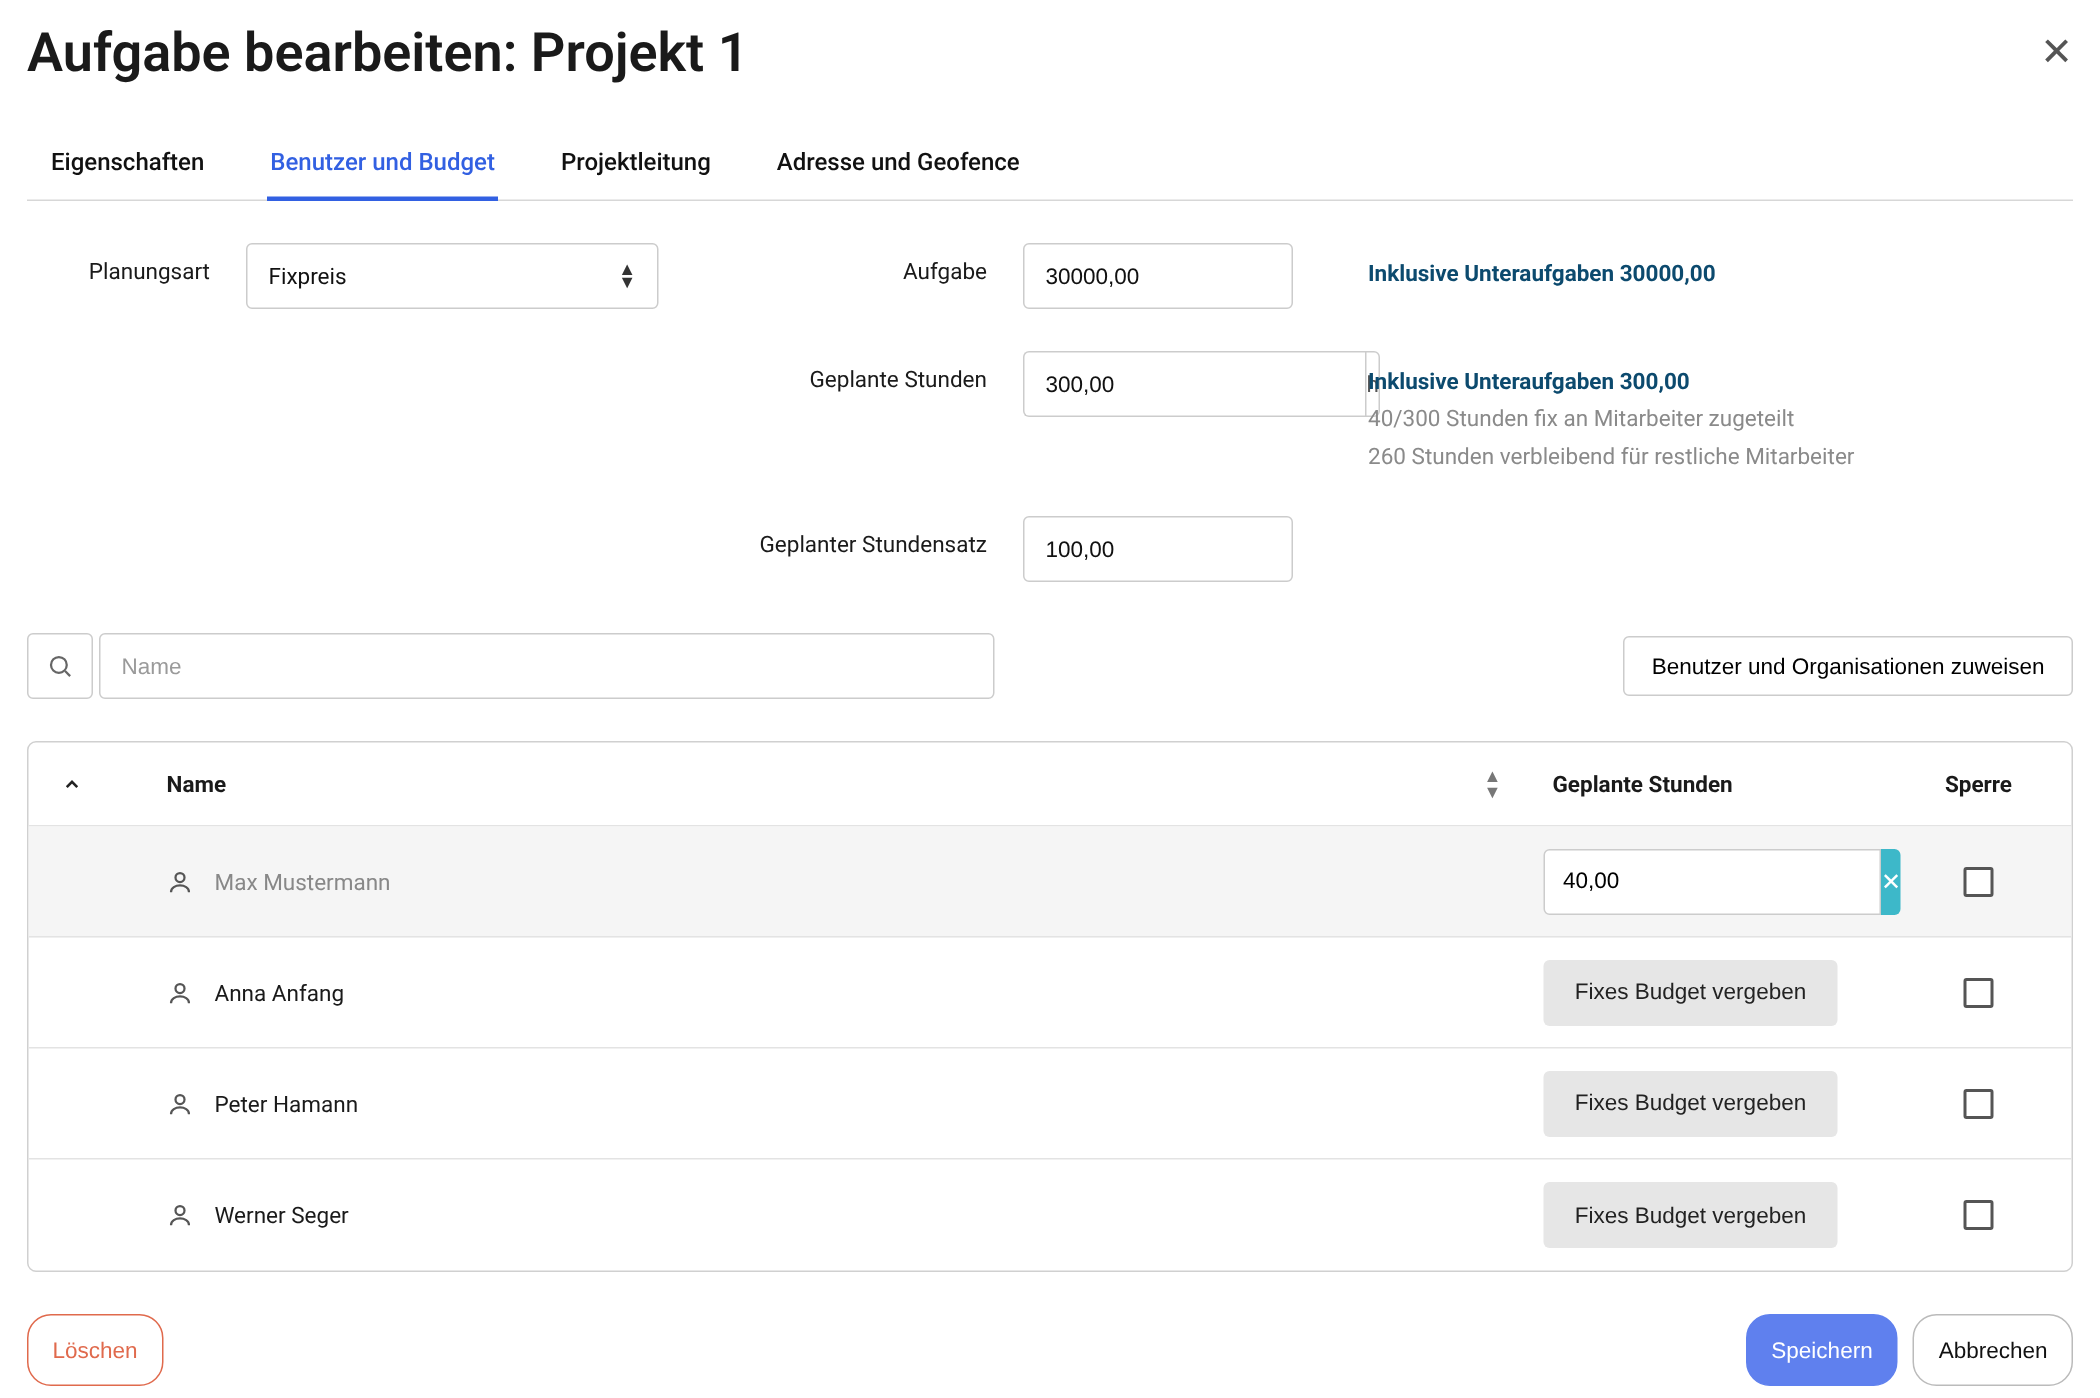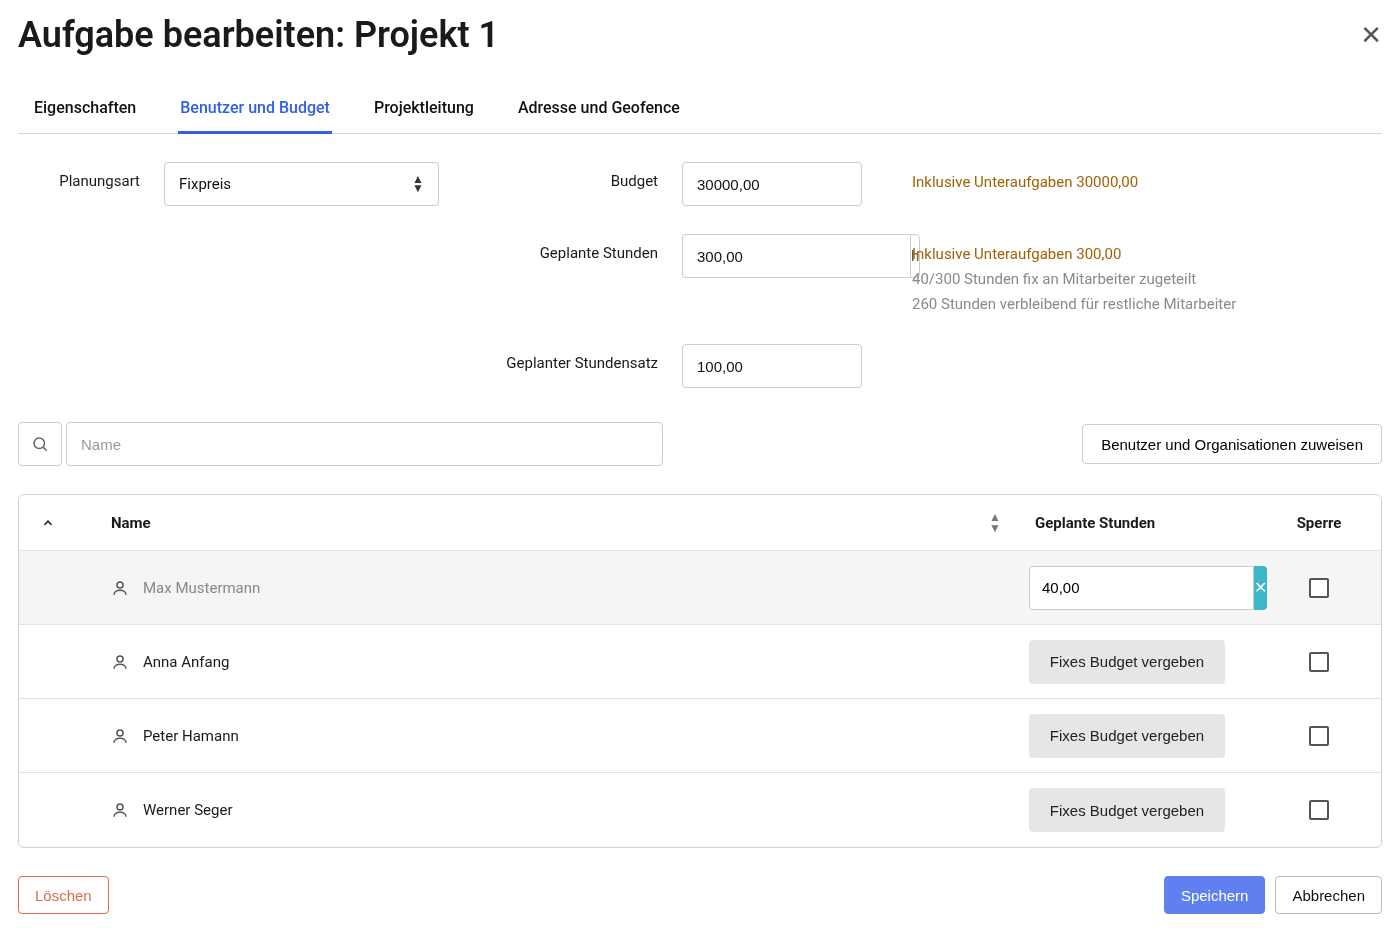--- a/index.html
+++ b/index.html
@@ -73,21 +73,21 @@
   .ctrl-select {
     width: 275px;
   }
   .note-col {
     flex: 1;
     padding-left: 50px;
     padding-top: 8px;
     font-size: 15px;
     line-height: 1.65;
   }
-  .note-main { font-weight: 400; color: #a16207; }
+  .note-main { font-weight: 700; color: #0c4a6e; }
   .note-sub { color: #8a8a8a; }
 
   input.text-input, .select-box, .unit-box {
     height: 44px;
     border: 1px solid #ccc;
     border-radius: 4px;
     padding: 0 14px;
     font-size: 15px;
     background: #fff;
     color: #111;
@@ -234,23 +234,23 @@
     cursor: pointer;
   }
 
   .footer {
     display: flex;
     justify-content: space-between;
     align-items: center;
     margin-top: 28px;
   }
   .btn {
-    height: 38px;
+    height: 48px;
     padding: 0 16px;
-    border-radius: 4px;
+    border-radius: 16px;
     font-size: 15px;
     cursor: pointer;
     background: #fff;
   }
   .btn-delete {
     border: 1px solid #e06a4d;
     color: #e06a4d;
   }
   .btn-primary {
     border: 1px solid #5f80ee;
@@ -283,21 +283,21 @@
 
   <div class="form-row">
     <div class="lbl first">Planungsart</div>
     <div class="select-box ctrl-select">
       <span>Fixpreis</span>
       <span class="select-caret">
           <span>▲</span>
           <span>▼</span>
         </span>
     </div>
-    <div class="lbl" style="width:243px;">Budget</div>
+    <div class="lbl" style="width:243px;">Aufgabe</div>
     <input class="text-input ctrl" value="30000,00" style="">
     <div class="note-col">
       <div class="note-main">Inklusive Unteraufgaben 30000,00</div>
     </div>
   </div>
 
   <div class="form-row">
     <div class="lbl">Geplante Stunden</div>
     <div class="input-unit">
       <input class="text-input" value="300,00" style="">

